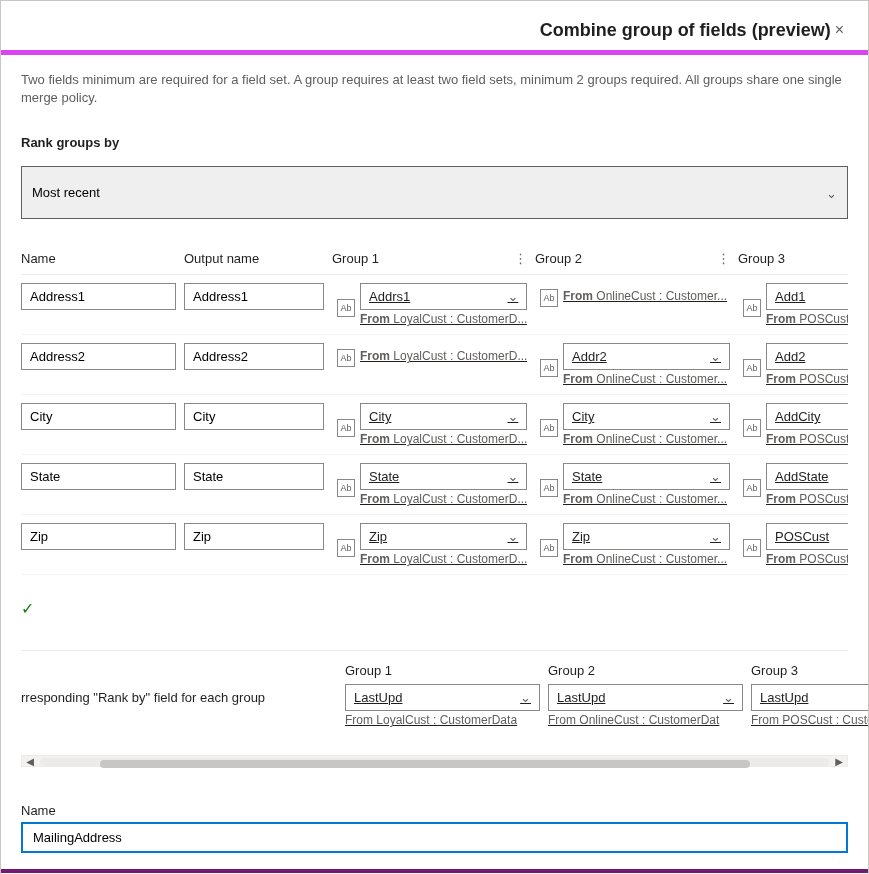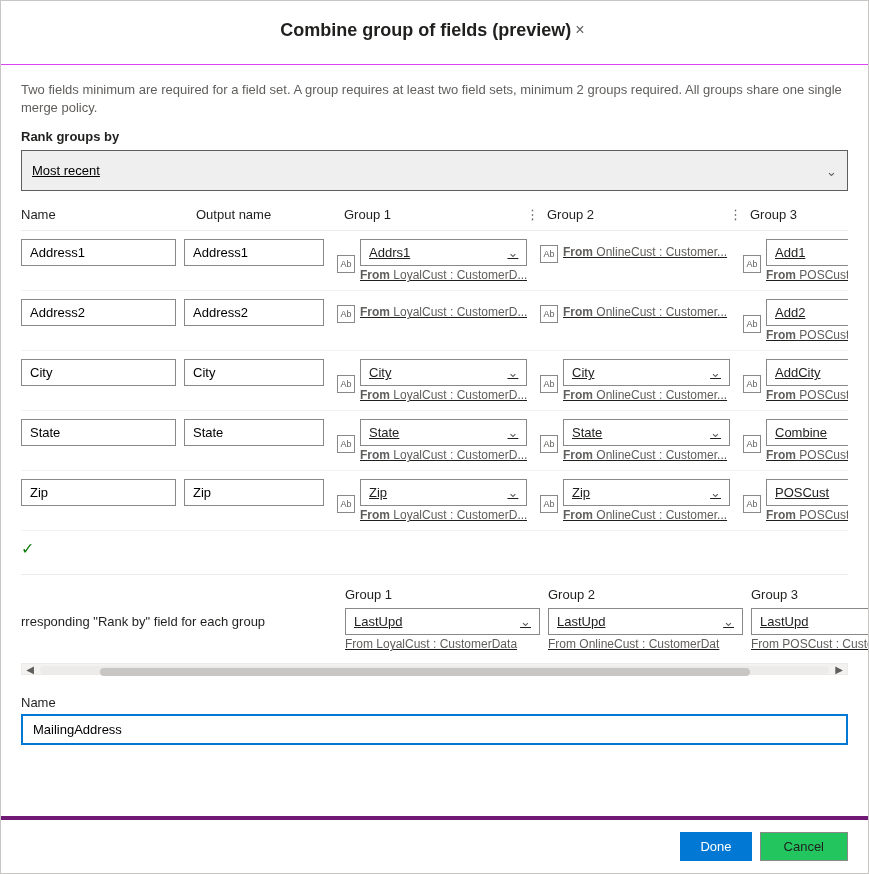--- a/index.html
+++ b/index.html
@@ -1,30 +1,30 @@
 <!DOCTYPE html>
 <html><head>
   <meta charset="utf-8">
   <style>
     * { box-sizing: border-box; margin: 0; padding: 0; }
     body { font-family: 'Segoe UI', Arial, sans-serif; font-size: 13px; color: #201f1e; background: #fff; }
     .dialog { width: 869px; min-height: 874px; background: #fff; border: 1px solid #c8c6c4; display: flex; flex-direction: column; position: relative; }
-    .dialog-header { display: flex; align-items: center; justify-content: center; padding: 16px 20px 21px; border-bottom: 1px solid #d946ef; }
+    .dialog-header { display: flex; align-items: center; justify-content: flex-end; padding: 16px 20px 7px; border-bottom: 5px solid #d946ef; }
     .dialog-title { font-size: 18px; font-weight: 600; }
     .close-btn { background: none; border: none; cursor: pointer; font-size: 16px; color: #605e5c; padding: 4px; display: flex; align-items: center; justify-content: center; }
-    .dialog-body { padding: 16px 20px; flex: 1; display: flex; flex-direction: column; overflow: hidden; }
+    .dialog-body { padding: 16px 20px; flex: 1; display: flex; flex-direction: column; overflow: hidden; gap: 16px; }
     .description { font-size: 13px; color: #605e5c; margin-bottom: 12px; line-height: 1.4; }
     .required-note { font-size: 13px; margin-bottom: 12px; }
-    .rank-label { font-size: 13px; font-weight: 600; margin-bottom: 6px; }
+    .rank-label { font-size: 13px; font-weight: 600; }
     .select-wrapper { position: relative; border: 1px solid #605e5c; }
     .select-wrapper::after { content: '⌄'; position: absolute; right: 10px; top: 50%; transform: translateY(-50%); pointer-events: none; color: #605e5c; }
     .table-scroll-area { overflow-x: auto; overflow-y: auto; max-height: 380px; }
     .col-headers { display: flex; align-items: center; padding: 0 0 8px; border-bottom: 1px solid #edebe9; min-width: 860px; }
     .col-name { width: 155px; font-weight: 400; color: #201f1e; font-size: 13px; flex-shrink: 0; }
-    .col-output { width: 140px; font-weight: 400; color: #201f1e; font-size: 13px; flex-shrink: 0; margin-left: 20px; }
+    .col-output { width: 140px; font-weight: 400; color: #201f1e; font-size: 13px; flex-shrink: 0; margin-left: 8px; }
     .col-group { width: 195px; font-weight: 400; color: #201f1e; font-size: 13px; flex-shrink: 0; margin-left: 8px; display: flex; align-items: center; justify-content: space-between; }
     .col-group-dots { color: #605e5c; cursor: pointer; }
     .field-row { display: flex; align-items: flex-start; padding: 8px 0; border-bottom: 1px solid #f3f2f1; min-width: 860px; }
     .field-name-box { width: 155px; border: 1px solid #8a8886; padding: 5px 8px; font-size: 13px; flex-shrink: 0; }
     .field-output-box { width: 140px; border: 1px solid #8a8886; padding: 5px 8px; font-size: 13px; flex-shrink: 0; margin-left: 8px; }
     .group-cell { width: 195px; flex-shrink: 0; margin-left: 8px; display: flex; align-items: center; }
     .group-icon { width: 28px; flex-shrink: 0; display: flex; align-items: center; justify-content: center; padding-top: 6px; }
     .group-icon-square { width: 18px; height: 18px; border: 1px solid #8a8886; display: flex; align-items: center; justify-content: center; font-size: 9px; color: #605e5c; }
     .group-dropdown-wrap { flex: 1; text-decoration: underline; }
     .group-dropdown { position: relative; border: 1px solid #8a8886; background: #fff; display: flex; align-items: center; justify-content: space-between; padding: 5px 8px; font-size: 13px; cursor: pointer; }
@@ -60,21 +60,21 @@
     <span class="dialog-title">Combine group of fields (preview)</span>
     <button class="close-btn">
       <span>×</span>
     </button>
   </div>
 
   <div class="dialog-body">
     <div class="description">Two fields minimum are required for a field set. A group requires at least two field sets, minimum 2 groups required. All groups share one single merge policy.</div>
     <div class="rank-label">Rank groups by</div>
     <div class="select-wrapper" style="margin-bottom:16px;">
-      <select style="width:100%;border:none;outline:none;padding:12px 10px;font-size:13px;appearance:none;cursor:pointer;text-decoration:underline;">
+      <select style="width:100%;border:none;outline:none;padding:18px 10px;font-size:13px;appearance:none;cursor:pointer;">
         <option>Most recent</option>
       </select>
     </div>
 
     <div class="table-scroll-area">
 
       <div class="col-headers">
         <div class="col-name">Name</div>
         <div class="col-output">Output name</div>
         <div class="col-group">
@@ -139,20 +139,23 @@
         <div class="group-dropdown-wrap">
           <div class="group-from"><span class="from-label">From</span>  LoyalCust : CustomerD...</div>
         </div>
       </div>
 
       <div class="group-cell">
         <div class="group-icon">
                 <div class="group-icon-square">Ab</div>
               </div>
         <div class="group-dropdown-wrap">
+          <div class="group-dropdown">
+            <span>Addr2</span>
+          </div>
           <div class="group-from"><span class="from-label">From</span>  OnlineCust : Customer...</div>
         </div>
       </div>
 
       <div class="group-cell">
         <div class="group-icon">
                 <div class="group-icon-square">Ab</div>
               </div>
         <div class="group-dropdown-wrap">
           <div class="group-dropdown" style="border-right:none;">
@@ -229,21 +232,21 @@
           <div class="group-from"><span class="from-label">From</span>  OnlineCust : Customer...</div>
         </div>
       </div>
 
       <div class="group-cell">
         <div class="group-icon">
                 <div class="group-icon-square">Ab</div>
               </div>
         <div class="group-dropdown-wrap">
           <div class="group-dropdown" style="border-right:none;">
-            <span>Combine</span>
+            <span>AddState</span>
           </div>
           <div class="group-from"><span class="from-label">From</span>  POSCust : Custo</div>
         </div>
       </div>
     </div>
           <div class="field-row">
       <input class="field-name-box" type="text" value="Zip" readonly="" style="background: rgb(255, 255, 255);">
       <input class="field-output-box" type="text" value="Zip" readonly="" style="background: rgb(255, 255, 255);">
 
       <div class="group-cell">

